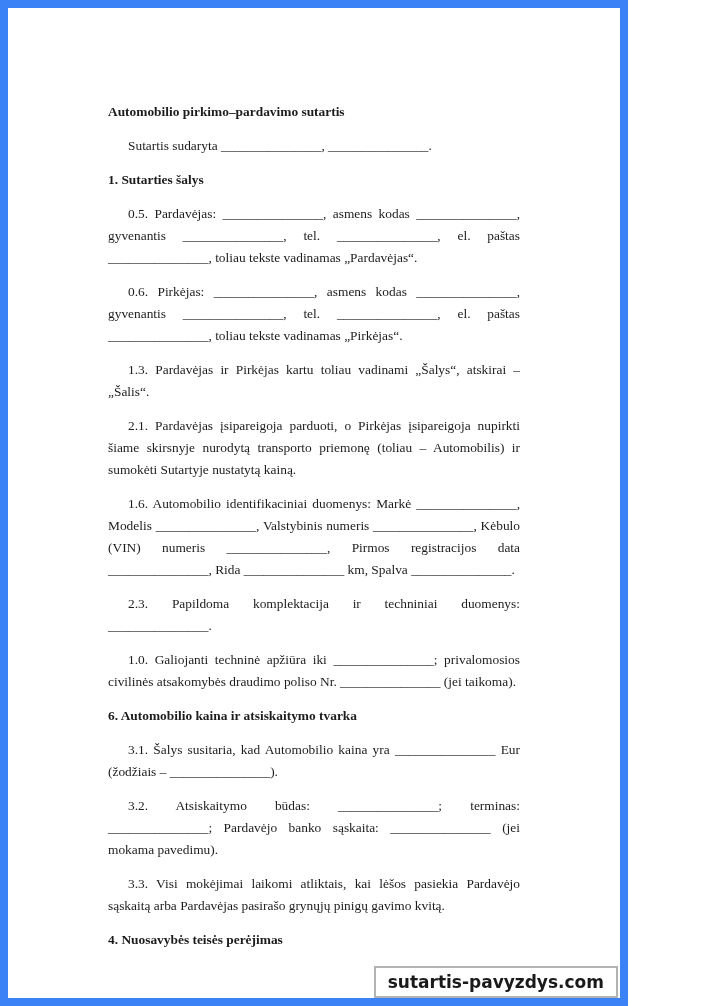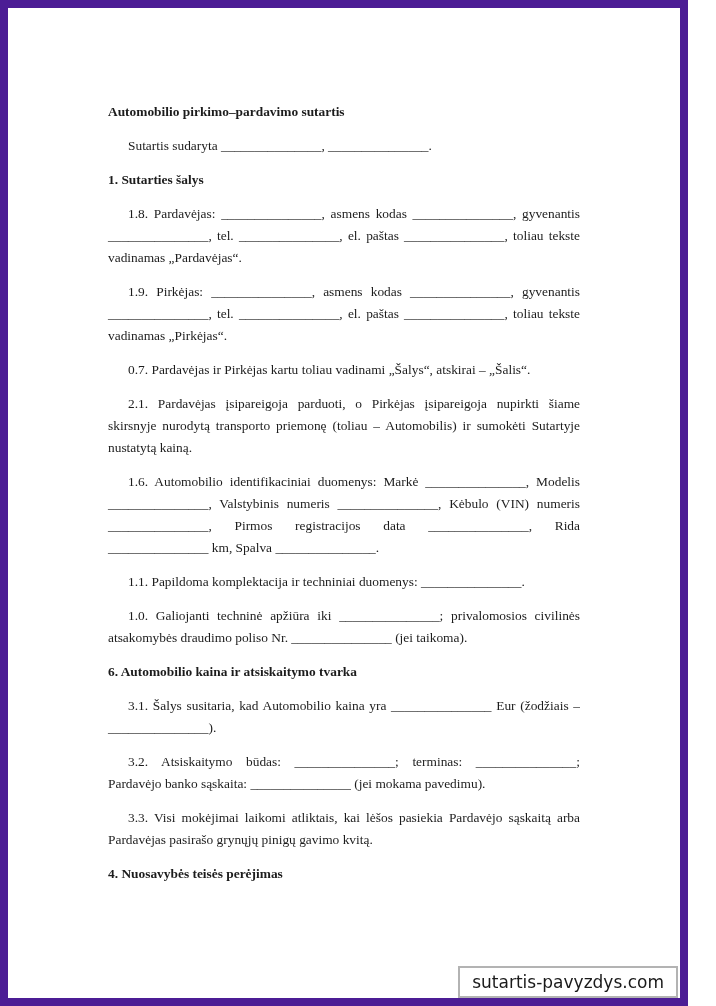--- a/index.html
+++ b/index.html
@@ -4,24 +4,24 @@
 <style>
   html, body {
     margin: 0;
     padding: 0;
     width: 716px;
     height: 1006px;
     background: #ffffff;
   }
   .frame {
     position: relative;
-    width: 688px;
+    width: 628px;
     height: 1006px;
     box-sizing: border-box;
-    background: #4c1d95;
+    background: #3b82f6;
   }
   .page {
     position: absolute;
     left: 8px;
     top: 8px;
     right: 8px;
     bottom: 8px;
     background: #ffffff;
     overflow: hidden;
   }
@@ -53,46 +53,46 @@
   .watermark {
     position: absolute;
     right: 10px;
     bottom: 8px;
     box-sizing: border-box;
     height: 32px;
     padding: 4px 12px 5px 12px;
     background: #ffffff;
     border: 2px solid #b3b3b3;
     font-family: "DejaVu Sans", "Liberation Sans", sans-serif;
-    font-weight: normal;
+    font-weight: bold;
     font-size: 17px;
     line-height: 21px;
     color: #1a1a1a;
     white-space: nowrap;
   }
 </style>
 </head>
 <body>
 
 <div class="frame">
   <div class="page">
     <div class="content">
 
       <h1>Automobilio pirkimo–pardavimo sutartis</h1>
 
       <p>Sutartis sudaryta _______________, _______________.</p>
 
       <h2>1. Sutarties šalys</h2>
-      <p>1.8. Pardavėjas: _______________, asmens kodas _______________, gyvenantis _______________, tel. _______________, el. paštas _______________, toliau tekste vadinamas „Pardavėjas“.</p>
-      <p>1.9. Pirkėjas: _______________, asmens kodas _______________, gyvenantis _______________, tel. _______________, el. paštas _______________, toliau tekste vadinamas „Pirkėjas“.</p>
-      <p>0.7. Pardavėjas ir Pirkėjas kartu toliau vadinami „Šalys“, atskirai – „Šalis“.</p>
+      <p>0.5. Pardavėjas: _______________, asmens kodas _______________, gyvenantis _______________, tel. _______________, el. paštas _______________, toliau tekste vadinamas „Pardavėjas“.</p>
+      <p>0.6. Pirkėjas: _______________, asmens kodas _______________, gyvenantis _______________, tel. _______________, el. paštas _______________, toliau tekste vadinamas „Pirkėjas“.</p>
+      <p>1.3. Pardavėjas ir Pirkėjas kartu toliau vadinami „Šalys“, atskirai – „Šalis“.</p>
 
       <p>2.1. Pardavėjas įsipareigoja parduoti, o Pirkėjas įsipareigoja nupirkti šiame skirsnyje nurodytą transporto priemonę (toliau – Automobilis) ir sumokėti Sutartyje nustatytą kainą.</p>
       <p>1.6. Automobilio identifikaciniai duomenys: Markė _______________, Modelis _______________, Valstybinis numeris _______________, Kėbulo (VIN) numeris _______________, Pirmos registracijos data _______________, Rida _______________ km, Spalva _______________.</p>
-      <p>1.1. Papildoma komplektacija ir techniniai duomenys: _______________.</p>
+      <p>2.3. Papildoma komplektacija ir techniniai duomenys: _______________.</p>
       <p>1.0. Galiojanti techninė apžiūra iki _______________; privalomosios civilinės atsakomybės draudimo poliso Nr. _______________ (jei taikoma).</p>
 
       <h2>6. Automobilio kaina ir atsiskaitymo tvarka</h2>
       <p>3.1. Šalys susitaria, kad Automobilio kaina yra _______________ Eur (žodžiais – _______________).</p>
       <p>3.2. Atsiskaitymo būdas: _______________; terminas: _______________; Pardavėjo banko sąskaita: _______________ (jei mokama pavedimu).</p>
       <p>3.3. Visi mokėjimai laikomi atliktais, kai lėšos pasiekia Pardavėjo sąskaitą arba Pardavėjas pasirašo grynųjų pinigų gavimo kvitą.</p>
 
       <h2>4. Nuosavybės teisės perėjimas</h2>
 
     </div>

